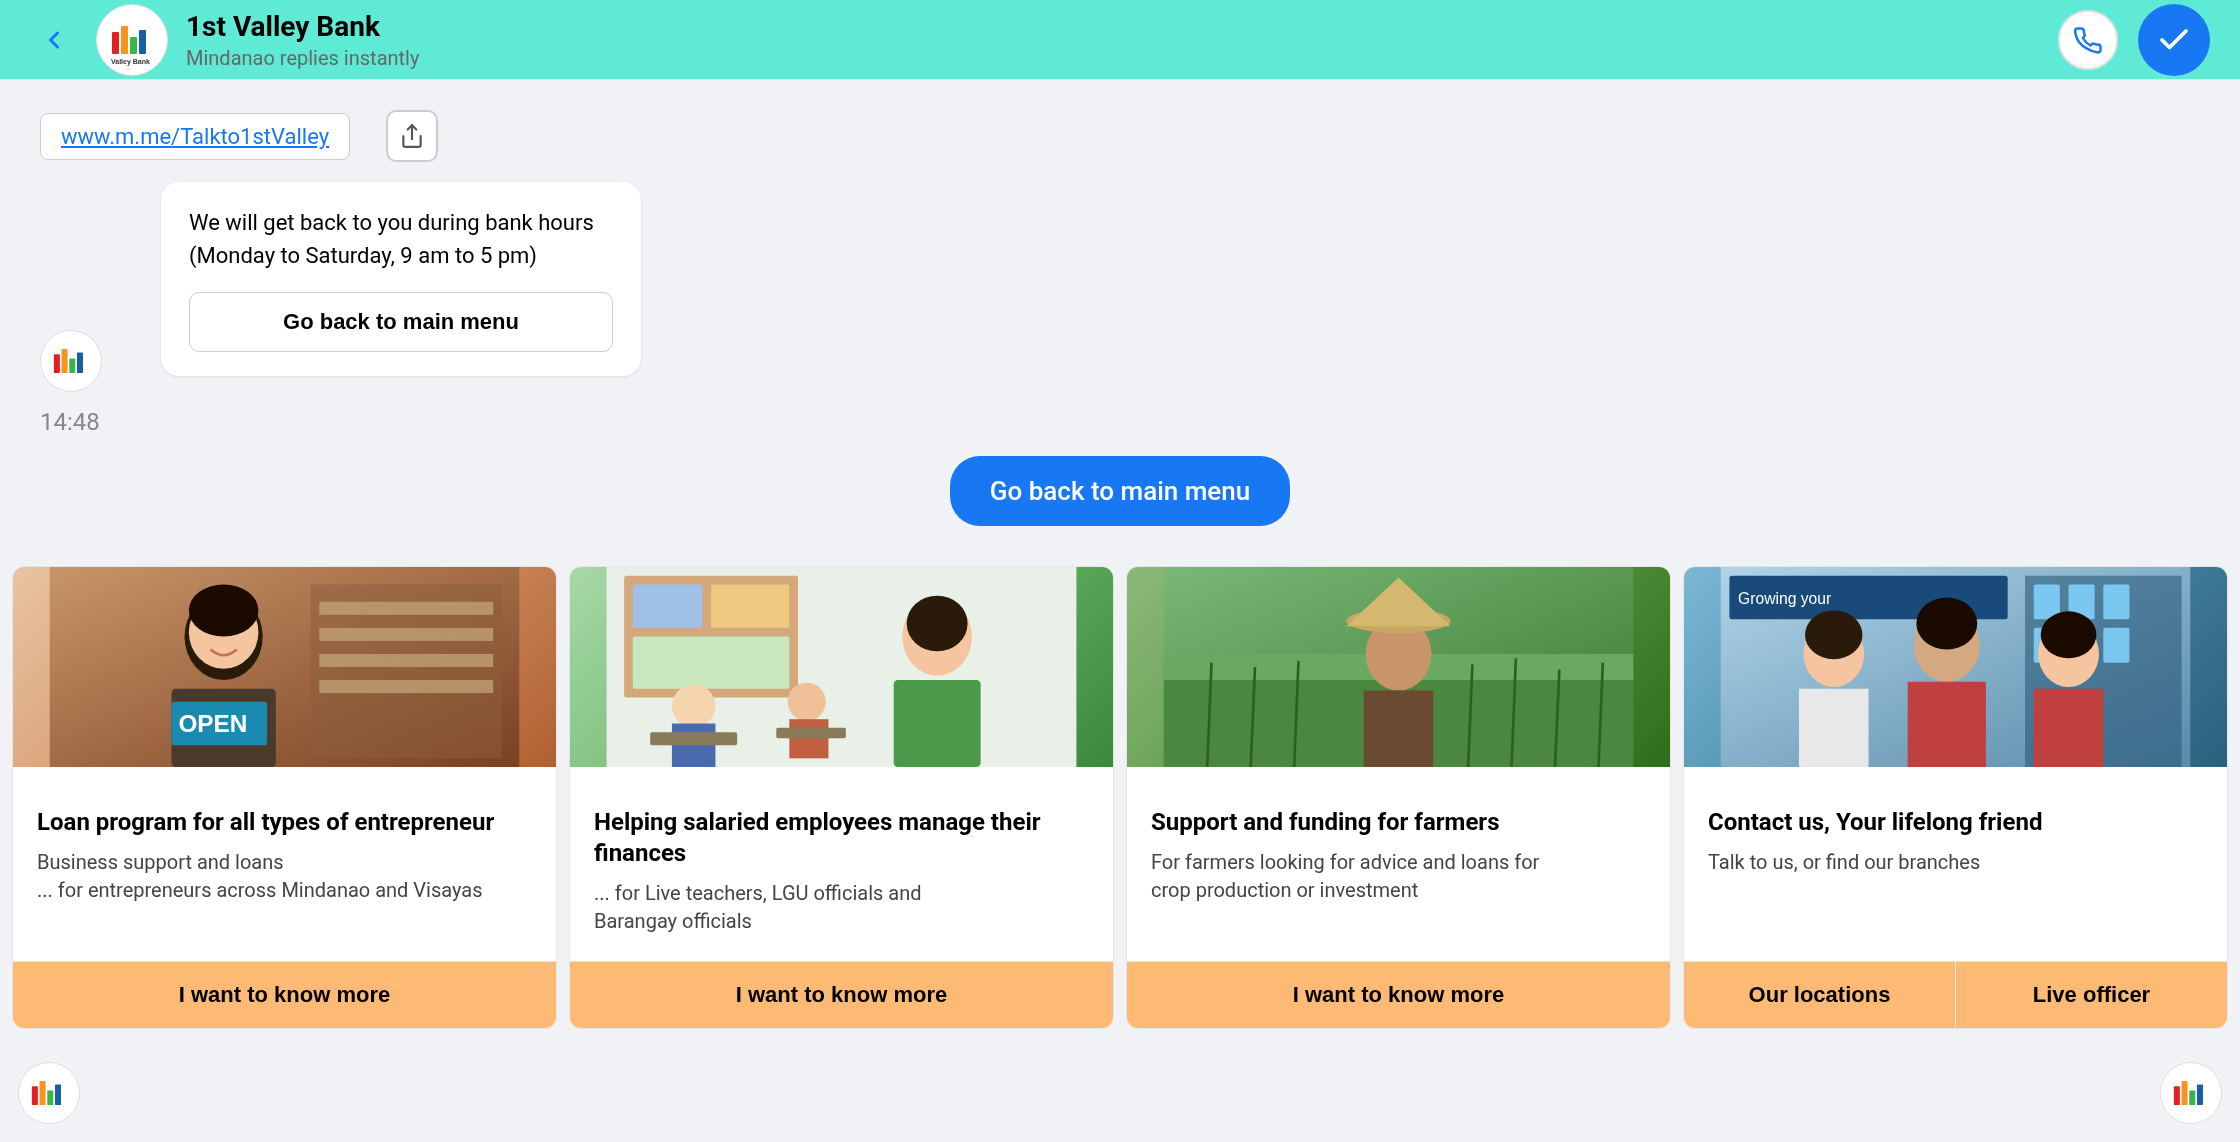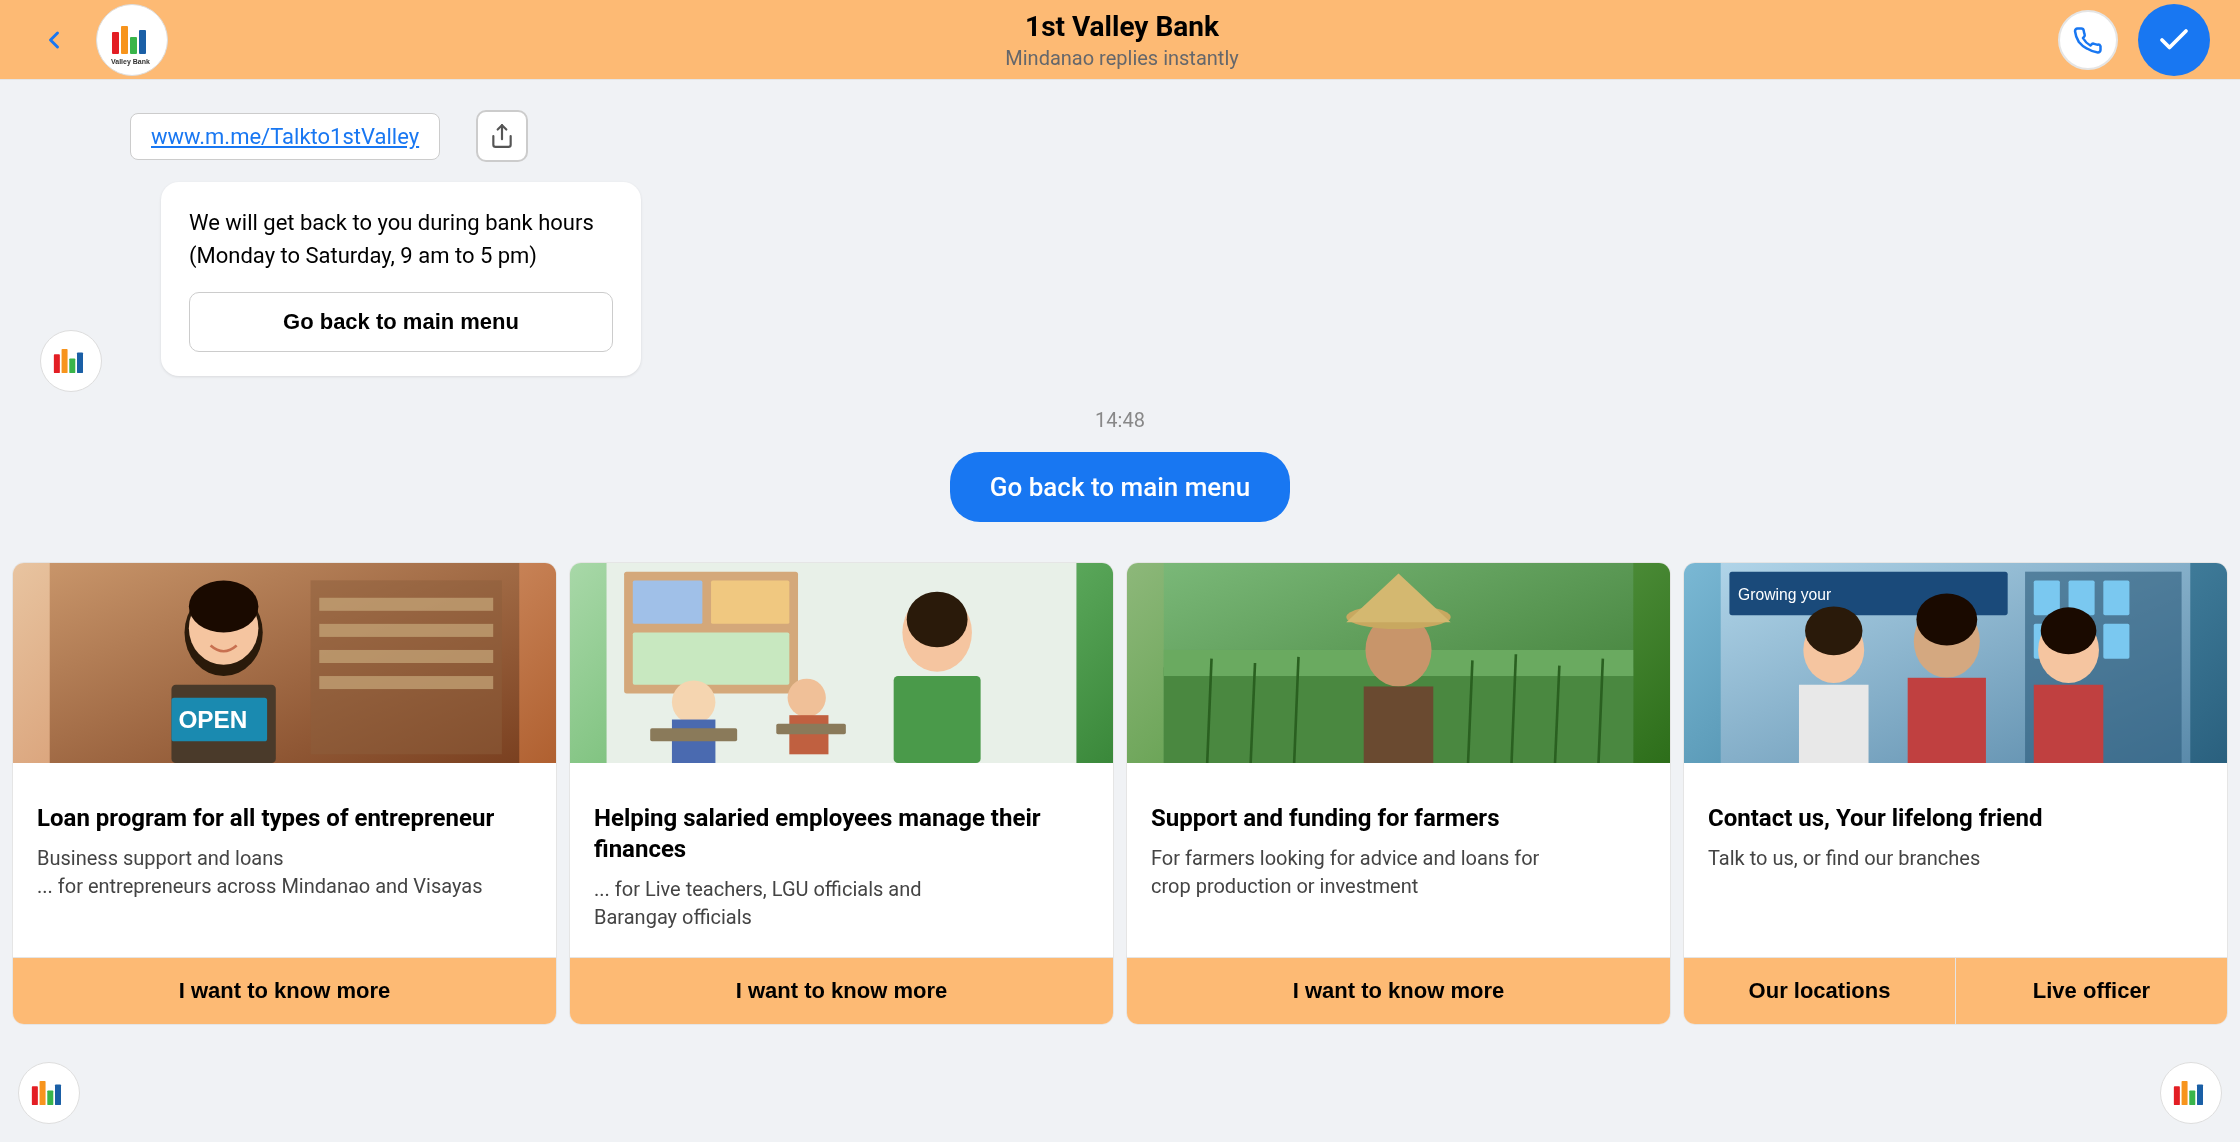--- a/index.html
+++ b/index.html
@@ -11,23 +11,22 @@
       overflow: hidden;
       position: relative;
     }
 
     
     .header {
       display: flex;
       align-items: center;
       padding: 18px 30px;
       border-bottom: 1px solid #e5e5e5;
-      background: #fdba74;
+      background: #5eead4;
       height: 80px;
-      text-align: center;
     }
     .back-btn {
       width: 48px;
       height: 48px;
       display: flex;
       align-items: center;
       justify-content: center;
       cursor: pointer;
     }
     .back-btn svg {
@@ -91,21 +90,20 @@
       cursor: pointer;
       border: none;
     }
 
     
     .url-bar {
       display: inline-flex;
       align-items: center;
       gap: 36px;
       margin-bottom: 20px;
-      margin-left: 90px;
       text-align: right;
     }
     .url-link {
       background: #fff;
       border: 1px solid #ccc;
       border-radius: 8px;
       padding: 10px 20px;
       font-size: 22px;
       color: #1877f2;
       text-decoration: underline;
@@ -146,22 +144,21 @@
       background: #fff;
       font-size: 22px;
       font-weight: 600;
       color: #000;
       cursor: pointer;
       text-align: center;
     }
 
     
     .timestamp {
-      text-align: center;
-      font-size: 20px;
+      font-size: 24px;
       color: #888;
       margin: 16px 0;
     }
 
     
     .user-bubble {
       display: flex;
       justify-content: center;
       margin: 20px 0 30px;
     }

